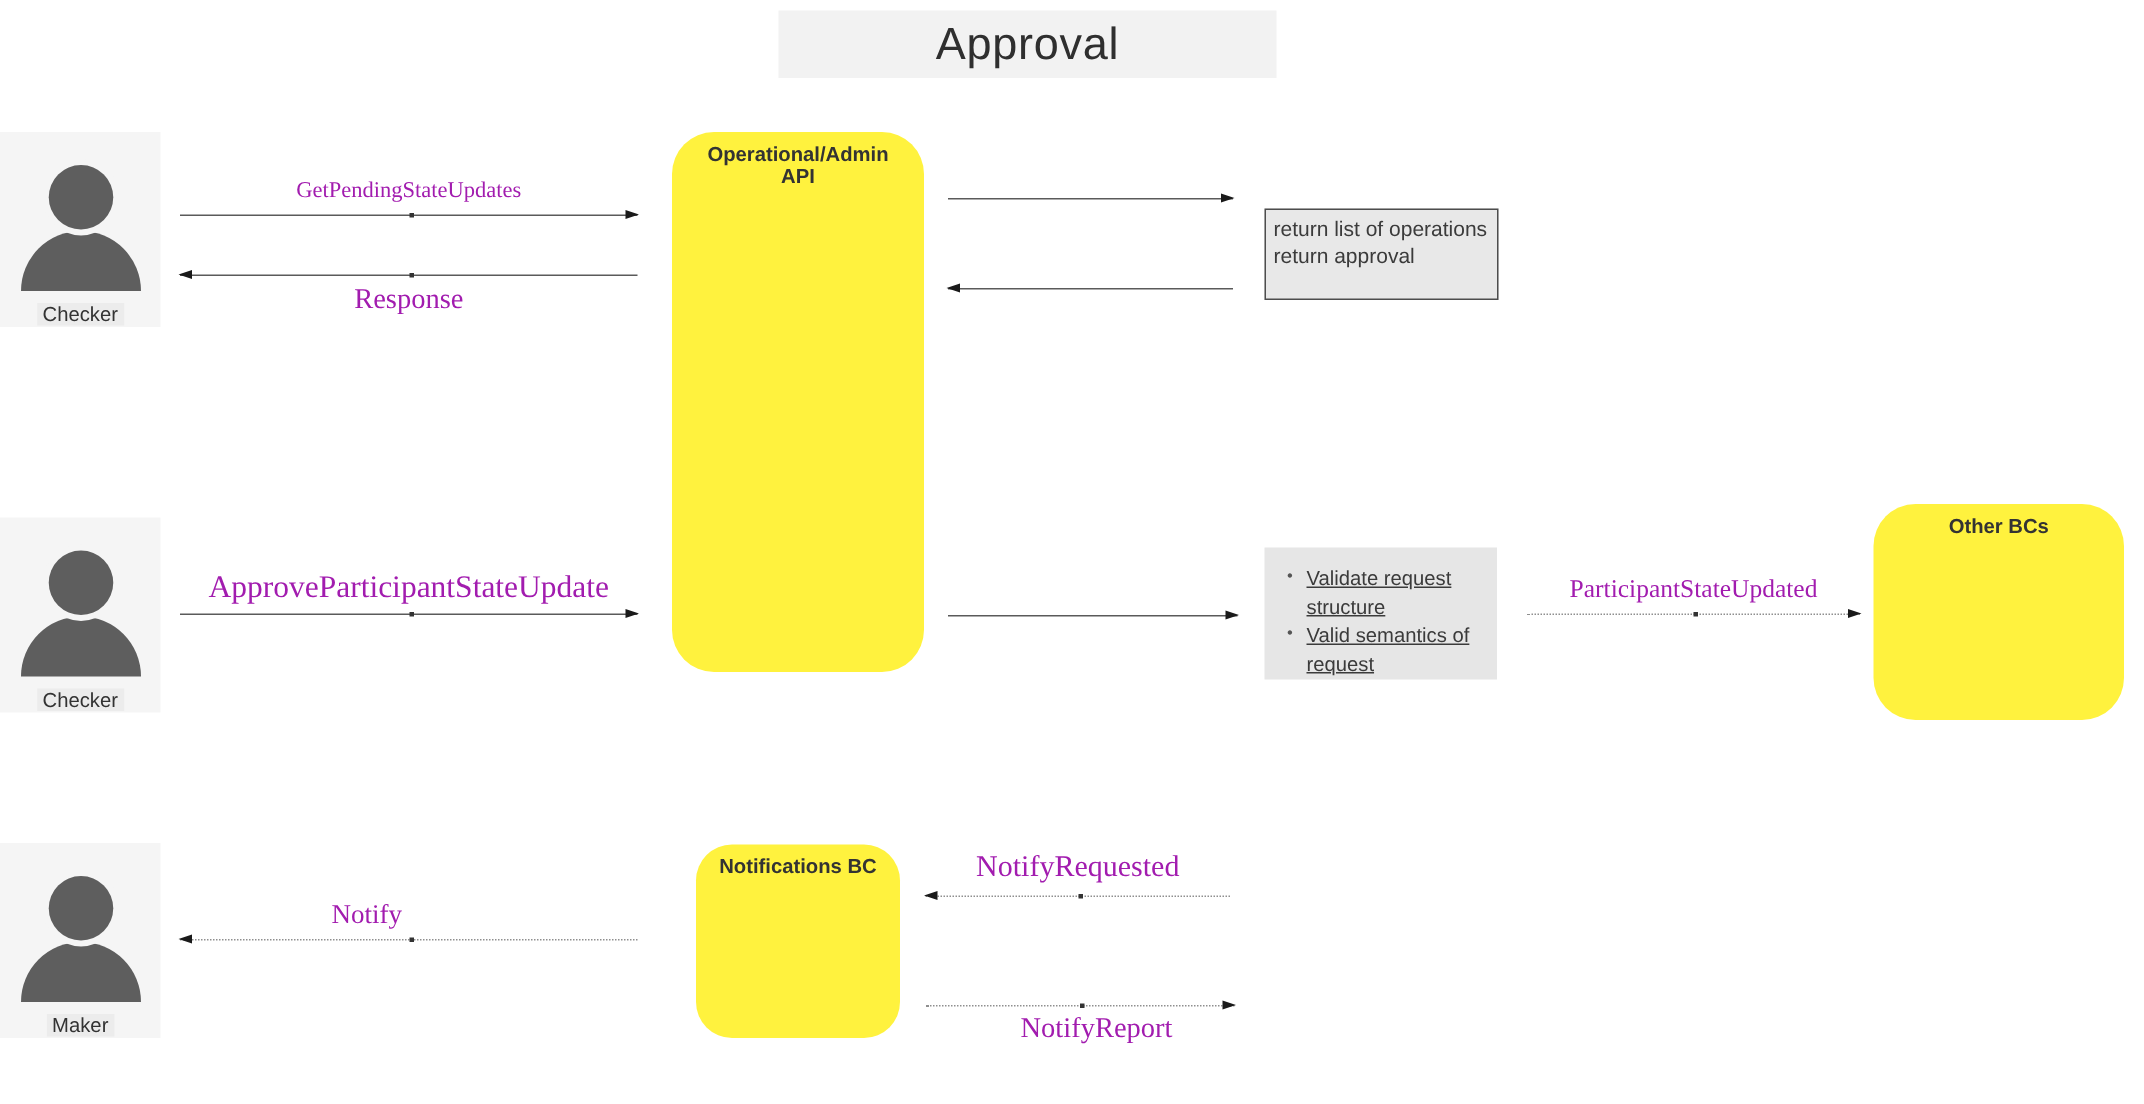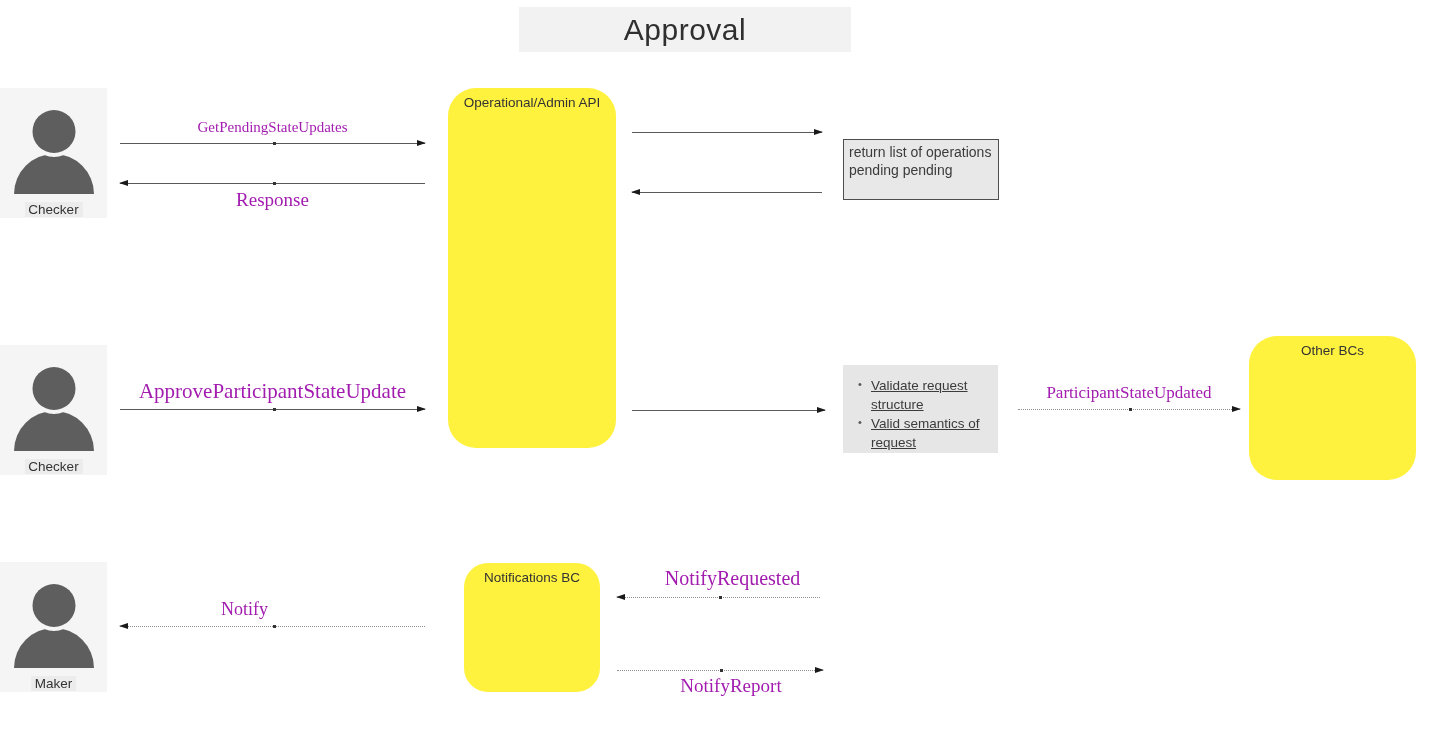--- a/index.html
+++ b/index.html
@@ -18,21 +18,21 @@
   *{box-sizing:border-box;margin:0;padding:0;}
   html,body{width:1429px;height:736px;background:#FFFFFF;overflow:hidden;
     font-family:"Liberation Sans","DejaVu Sans",sans-serif;color:var(--color-text);}
   #stage{position:relative;width:1221px;height:736px;background:#FFFFFF;}
 
   .title-box{position:absolute;left:519px;top:7px;width:332px;height:45px;
     background:var(--color-title-bg);display:flex;align-items:center;justify-content:center;}
   .title-box .title-text{font-size:30px;color:#2F2F2F;letter-spacing:.5px;}
 
   .comp{position:absolute;background:var(--color-yellow);border-radius:28px;}
-  .comp .comp-title{font-weight:normal;font-size:13.5px;text-align:center;
+  .comp .comp-title{font-weight:bold;font-size:13.5px;text-align:center;
     padding:8px 12px 0;line-height:1.1;color:#333;}
 
   .note{position:absolute;background:var(--color-note-fill);font-size:14px;
     line-height:1.3;padding:3px 5px;color:#3B3B3B;}
   .note.bordered{border:1.5px solid var(--color-note-border);}
   .note.bullets{background:var(--color-note2-fill);padding:12px 6px 6px 4px;font-size:13.5px;}
   .note.bullets ul{list-style:none;padding-left:24px;text-decoration:underline;}
   .note.bullets li{position:relative;line-height:1.4;}
   .note.bullets li::before{content:"•";position:absolute;left:-13px;top:0;font-size:11px;color:#555;}
 
@@ -96,21 +96,21 @@
 
 
   <div class="comp" style="left:464px;top:563px;width:136px;height:129px;border-radius:24px">
     <div class="comp-title">Notifications BC</div>
   </div>
 
   <div class="comp" style="left:1249px;top:336px;width:167px;height:144px">
     <div class="comp-title">Other BCs</div>
   </div>
 
-  <div class="note bordered" style="left:843px;top:139px;width:156px;height:61px">return list of operations pending pending</div>
+  <div class="note bordered" style="left:843px;top:139px;width:156px;height:61px">return list of operations return approval</div>
 
   <div class="note bullets" style="left:843px;top:365px;width:155px;height:88px">
     <ul>
       <li>Validate request structure</li>
       <li>Valid semantics of request</li>
     </ul>
   </div>
 
   <div class="msg" style="left:120px;top:143px;width:305px">
     <div class="line"></div>
@@ -152,21 +152,21 @@
     <div class="line"></div>
     <div class="mid-dot"></div>
     <div class="head-right"></div>
     <span class="msg-label" style="top:-26px;font-size:17px">ParticipantStateUpdated</span>
   </div>
 
   <div class="msg dotted" style="left:617px;top:597px;width:203px">
     <div class="line"></div>
     <div class="mid-dot"></div>
     <div class="head-left"></div>
-    <span class="msg-label" style="top:-30px;font-size:20px;margin-left:14px">NotifyRequested</span>
+    <span class="msg-label" style="top:-30px;font-size:20px;margin-left:0">NotifyRequested</span>
   </div>
 
   <div class="msg dotted" style="left:617px;top:670px;width:206px">
     <div class="line"></div>
     <div class="mid-dot"></div>
     <div class="head-right"></div>
     <span class="msg-label" style="top:5px;font-size:19px;margin-left:11px">NotifyReport</span>
   </div>
 
   <div class="msg dotted" style="left:120px;top:626px;width:305px">

